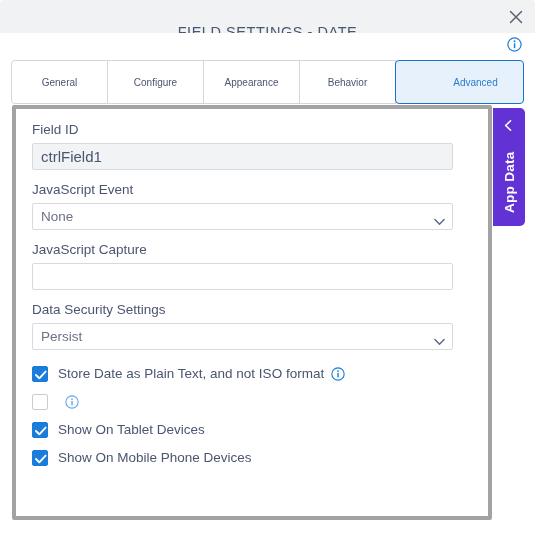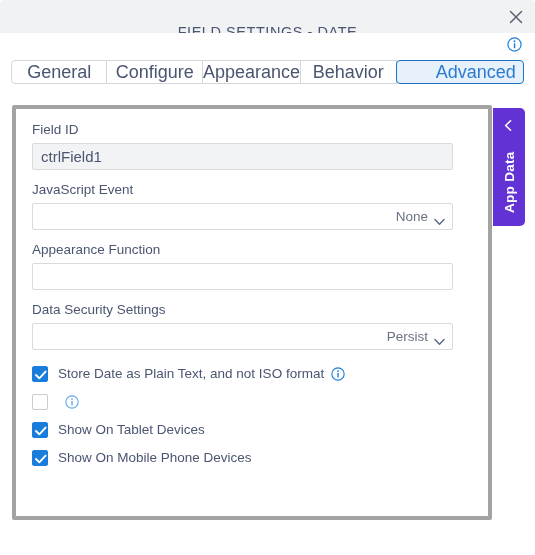--- a/index.html
+++ b/index.html
@@ -78,29 +78,29 @@
     position: absolute;
     left: 11px;
     top: 60px;
     width: 513px;
     height: 28px;
     display: flex;
     box-sizing: border-box;
   }
   .tab {
     flex: 1 1 0;
-    height: 24px;
+    height: 44px;
     box-sizing: border-box;
     background: #ffffff;
     border: 1px solid #d4d6da;
     border-left: none;
     display: flex;
     align-items: center;
     justify-content: center;
-    font-size: 18px;
+    font-size: 10px;
     color: #4a5570;
     cursor: pointer;
     white-space: nowrap;
   }
   .tab:first-child {
     border-left: 1px solid #d4d6da;
     border-top-left-radius: 4px;
     border-bottom-left-radius: 4px;
   }
   .tab:last-child {
@@ -154,21 +154,20 @@
   }
   .text-input.disabled {
     background: #f2f3f5;
     color: #4a5570;
   }
 
   .select-wrap {
     position: relative;
     width: 421px;
     height: 27px;
-    text-align: right;
   }
   .select-box {
     box-sizing: border-box;
     width: 421px;
     height: 27px;
     border: 1px solid #d8dadd;
     border-radius: 2px;
     background: #ffffff;
     font-size: 13.5px;
     color: #6b7284;
@@ -314,21 +313,21 @@
         <div class="select-box">None</div>
         <div class="select-arrow">
           <svg width="11" height="8" viewBox="0 0 11 8" aria-hidden="true">
             <path d="M1 1.6 L5.5 6.2 L10 1.6" fill="none" stroke="#5d6a8a" stroke-width="1.5" stroke-linecap="round" stroke-linejoin="round"></path>
           </svg>
         </div>
       </div>
     </div>
 
     <div class="field-group">
-      <div class="field-label">Appearance Function</div>
+      <div class="field-label">JavaScript Capture</div>
       <input class="text-input" type="text" value="" style="">
     </div>
 
     <div class="field-group">
       <div class="field-label">Data Security Settings</div>
       <div class="select-wrap">
         <div class="select-box">Persist</div>
         <div class="select-arrow">
           <svg width="11" height="8" viewBox="0 0 11 8" aria-hidden="true">
             <path d="M1 1.6 L5.5 6.2 L10 1.6" fill="none" stroke="#5d6a8a" stroke-width="1.5" stroke-linecap="round" stroke-linejoin="round"></path>

